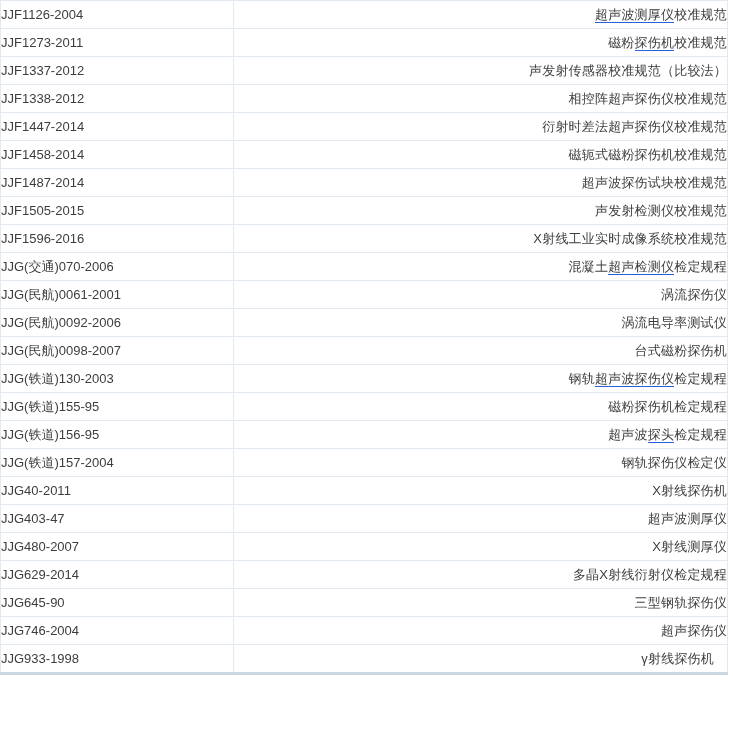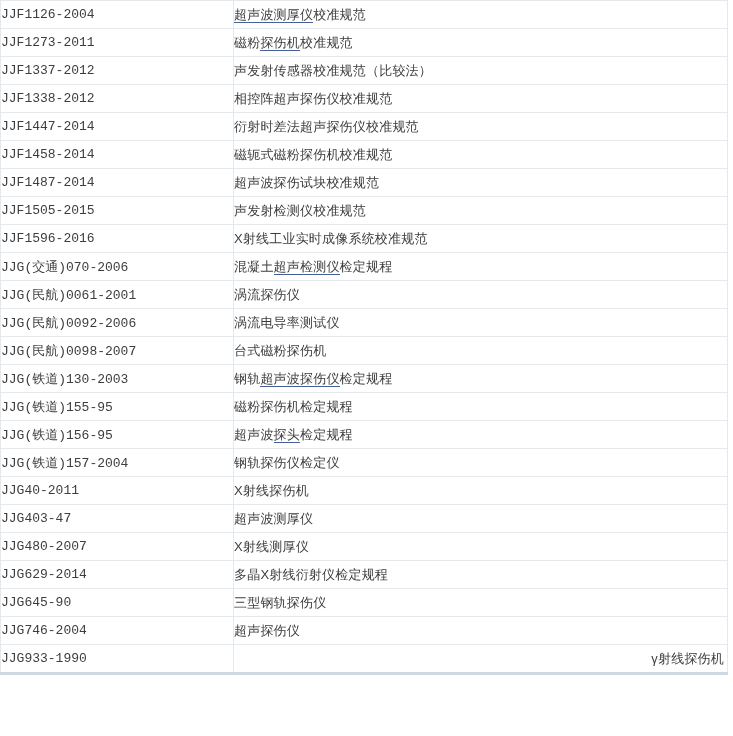--- a/index.html
+++ b/index.html
@@ -29,28 +29,28 @@
     padding: 0;
     white-space: nowrap;
     overflow: hidden;
   }
   table.std-table tr:last-child td {
     border-bottom: 3px solid #ccd9e2;
   }
   td.code {
     width: 232px;
     padding-left: 10px;
-    font-family: Liberation Mono, monospace;
   }
   td.title {
     padding-left: 6px;
+    text-align: right;
   }
   td.title.right {
     text-align: right;
-    padding-right: 3px;
+    padding-right: 13px;
   }
   a.kw {
     color: #3d3d3d;
     text-decoration: none;
     border-bottom: 1px solid #2b5fd9;
     cursor: pointer;
   }
   td span, td a {
     letter-spacing: 0.2px;
   }
@@ -147,18 +147,18 @@
         </tr>
         <tr>
           <td class="code">JJG645-90</td>
           <td class="title"><span>三型钢轨探伤仪</span></td>
         </tr>
         <tr>
           <td class="code">JJG746-2004</td>
           <td class="title"><span>超声探伤仪</span></td>
         </tr>
         <tr>
-          <td class="code">JJG933-1990</td>
+          <td class="code">JJG933-1998</td>
           <td class="title right"><span>γ射线探伤机</span></td>
         </tr>
       </tbody>
   </table>
 </div>
 
 </body></html>

